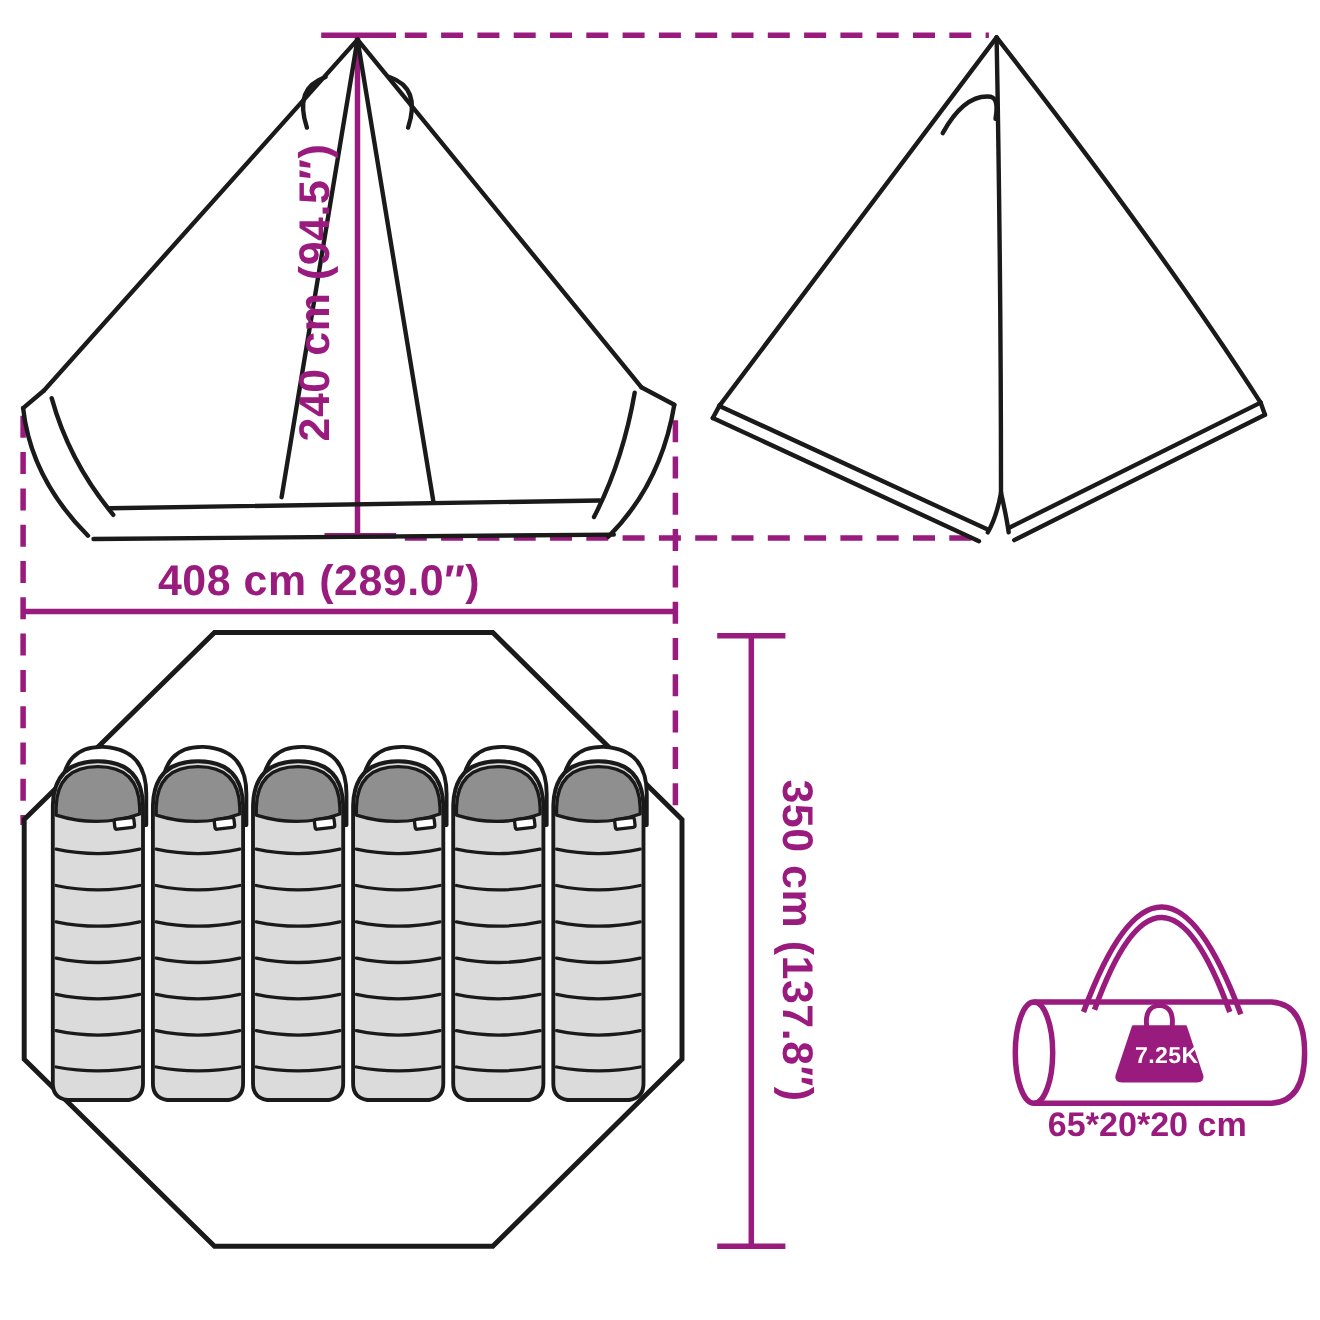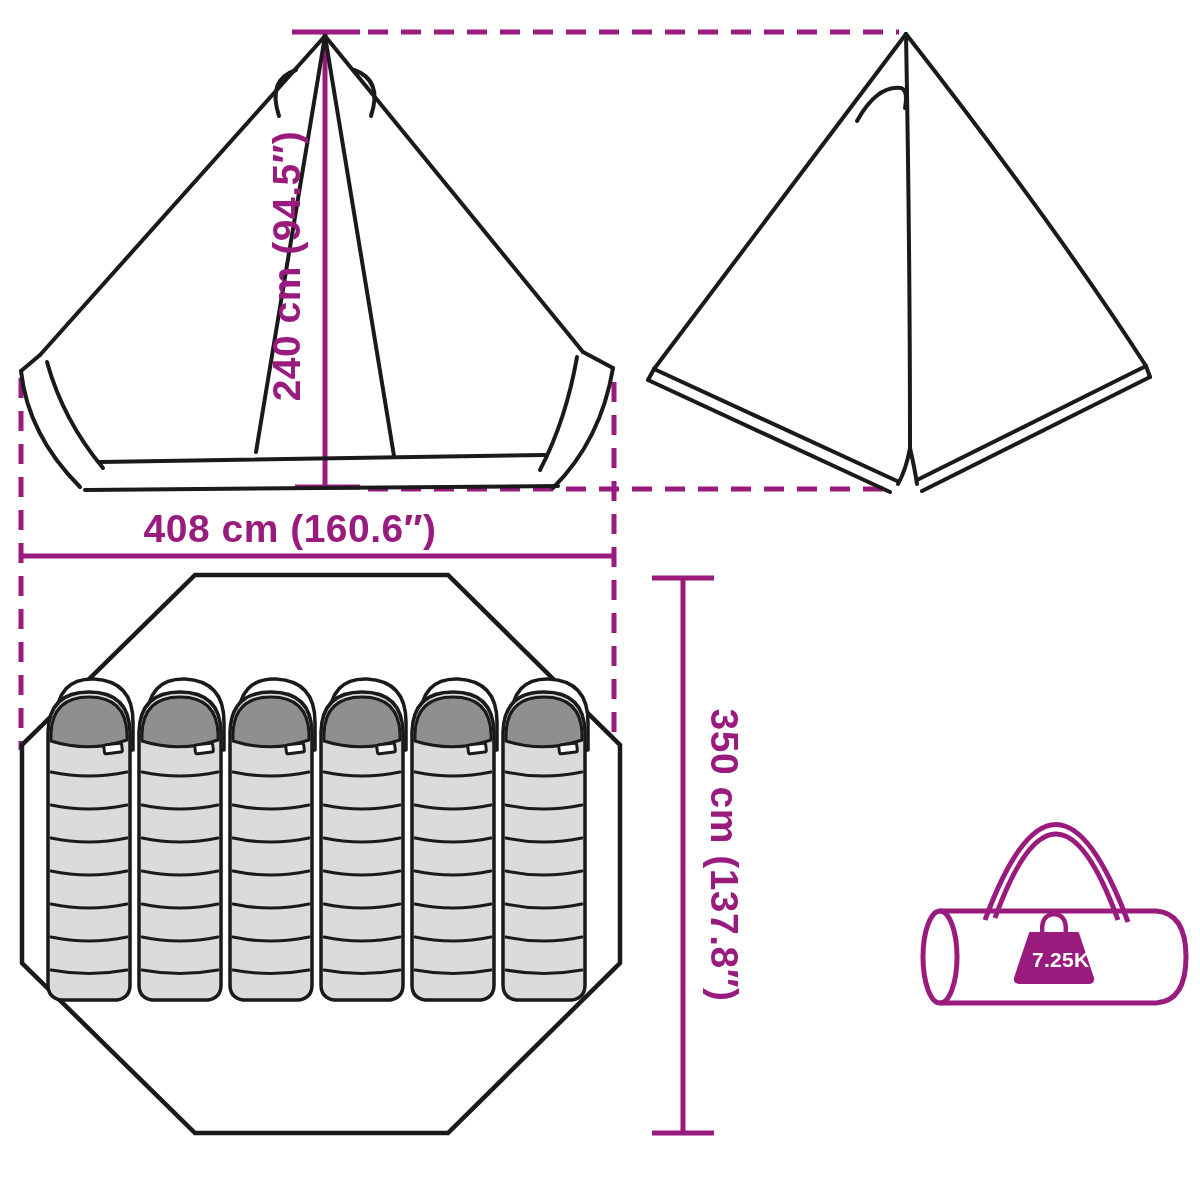--- a/index.html
+++ b/index.html
@@ -147,19 +147,20 @@
       <ellipse class="mg" cx="940" cy="957" rx="17" ry="46"></ellipse>
       <g>
         <path class="mg45" d="M1043,937 Q1039,915 1054,914 Q1069,915 1065,937"></path>
         <path class="wt" d="M1030,933 L1078,933 L1093,978 Q1094,983 1088,983 L1020,983 Q1014,983 1015,978 Z"></path>
       </g>
     </g>
   </svg>
 
   <div class="dim-label rot-ccw" style="left:287px;top:266px;">240 cm (94.5″)</div>
 
-  <div class="dim-label" style="left:290px;top:529px;">408 cm (160.6″)</div>
+  <div class="dim-label" style="left:290px;top:529px;">408 cm (289.0″)</div>
 
   <div class="dim-label rot-cw" style="left:724px;top:855px;">350 cm (137.8″)</div>
 
   <div class="bag-weight-label" style="left:1054px;top:960px;">7.25KG</div>
 
+  <div class="bag-size-label" style="left:1043px;top:1023px;">65*20*20 cm</div>
 </div>
 
 </body></html>

